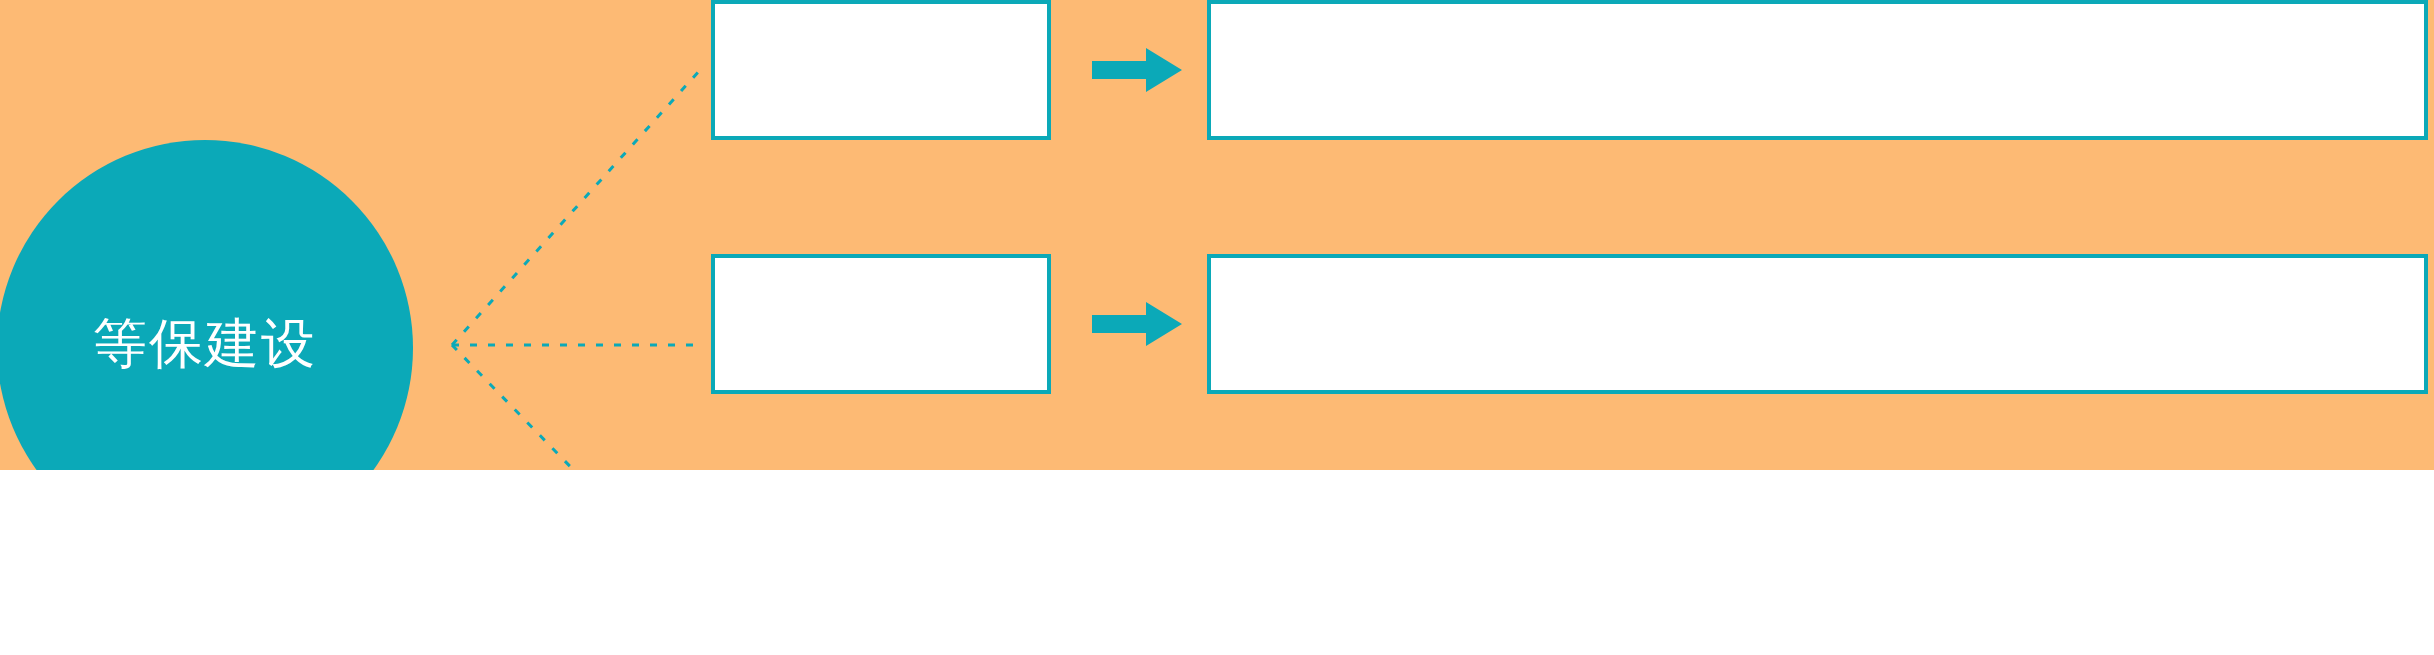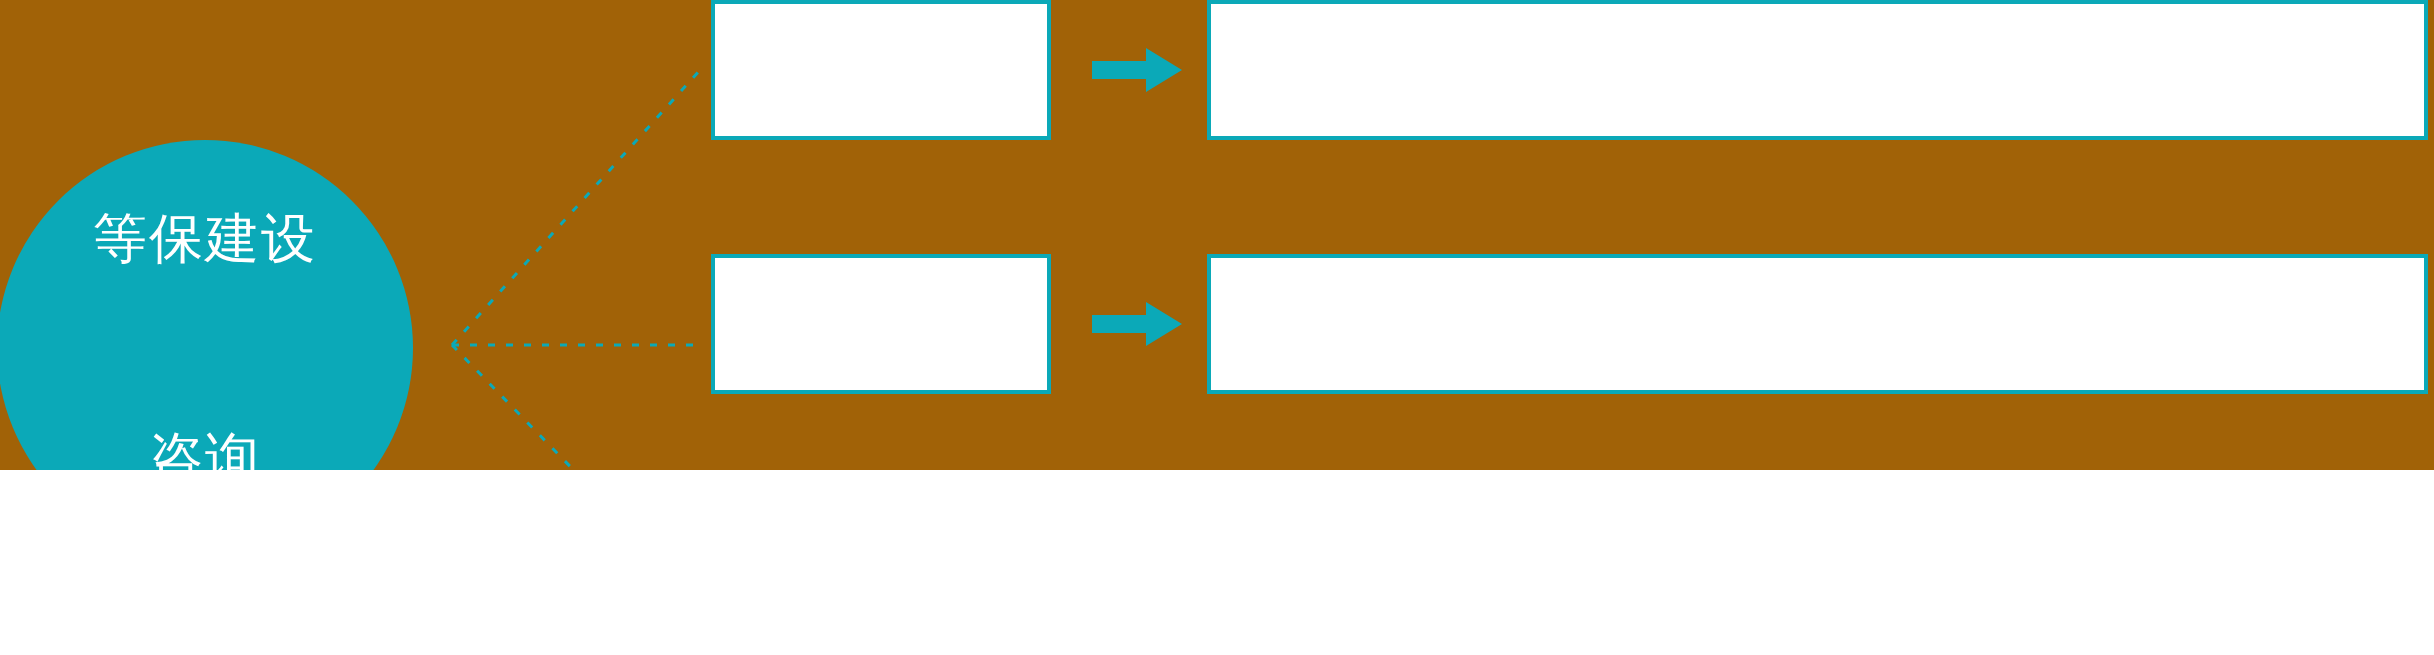--- a/index.html
+++ b/index.html
@@ -8,22 +8,23 @@
     padding: 0;
     background: #ffffff;
   }
   body {
     font-family: "Liberation Sans", "DejaVu Sans", sans-serif;
   }
   #stage {
     position: relative;
     width: 2434px;
     height: 470px;
-    background: #a16207;
+    background: #fdba74;
     overflow: hidden;
+    font-family: Liberation Mono, monospace;
   }
 
   
   .hub {
     position: absolute;
     left: -3px;
     top: 140px;
     width: 416px;
     height: 416px;
     border-radius: 50%;
@@ -101,21 +102,20 @@
   .arrow svg { display: block; }
 </style>
 </head>
 <body>
 
 <div id="stage">
 
   <div class="hub">
     <div class="hub-label">
       <span class="l1">等保建设</span>
-      <span class="l2">咨询</span>
     </div>
   </div>
 
   <svg class="connector" viewBox="0 0 2434 655" width="2434" height="655" xmlns="http://www.w3.org/2000/svg">
     <line x1="452" y1="345" x2="700" y2="70" stroke="#0ba9b8" stroke-width="3" stroke-dasharray="7 11" stroke-linecap="butt"></line>
     <line x1="452" y1="345" x2="700" y2="345" stroke="#0ba9b8" stroke-width="3" stroke-dasharray="7 11" stroke-linecap="butt"></line>
     <line x1="452" y1="345" x2="700" y2="600" stroke="#0ba9b8" stroke-width="3" stroke-dasharray="7 11" stroke-linecap="butt"></line>
   </svg>
 
   <div class="row row-1">

